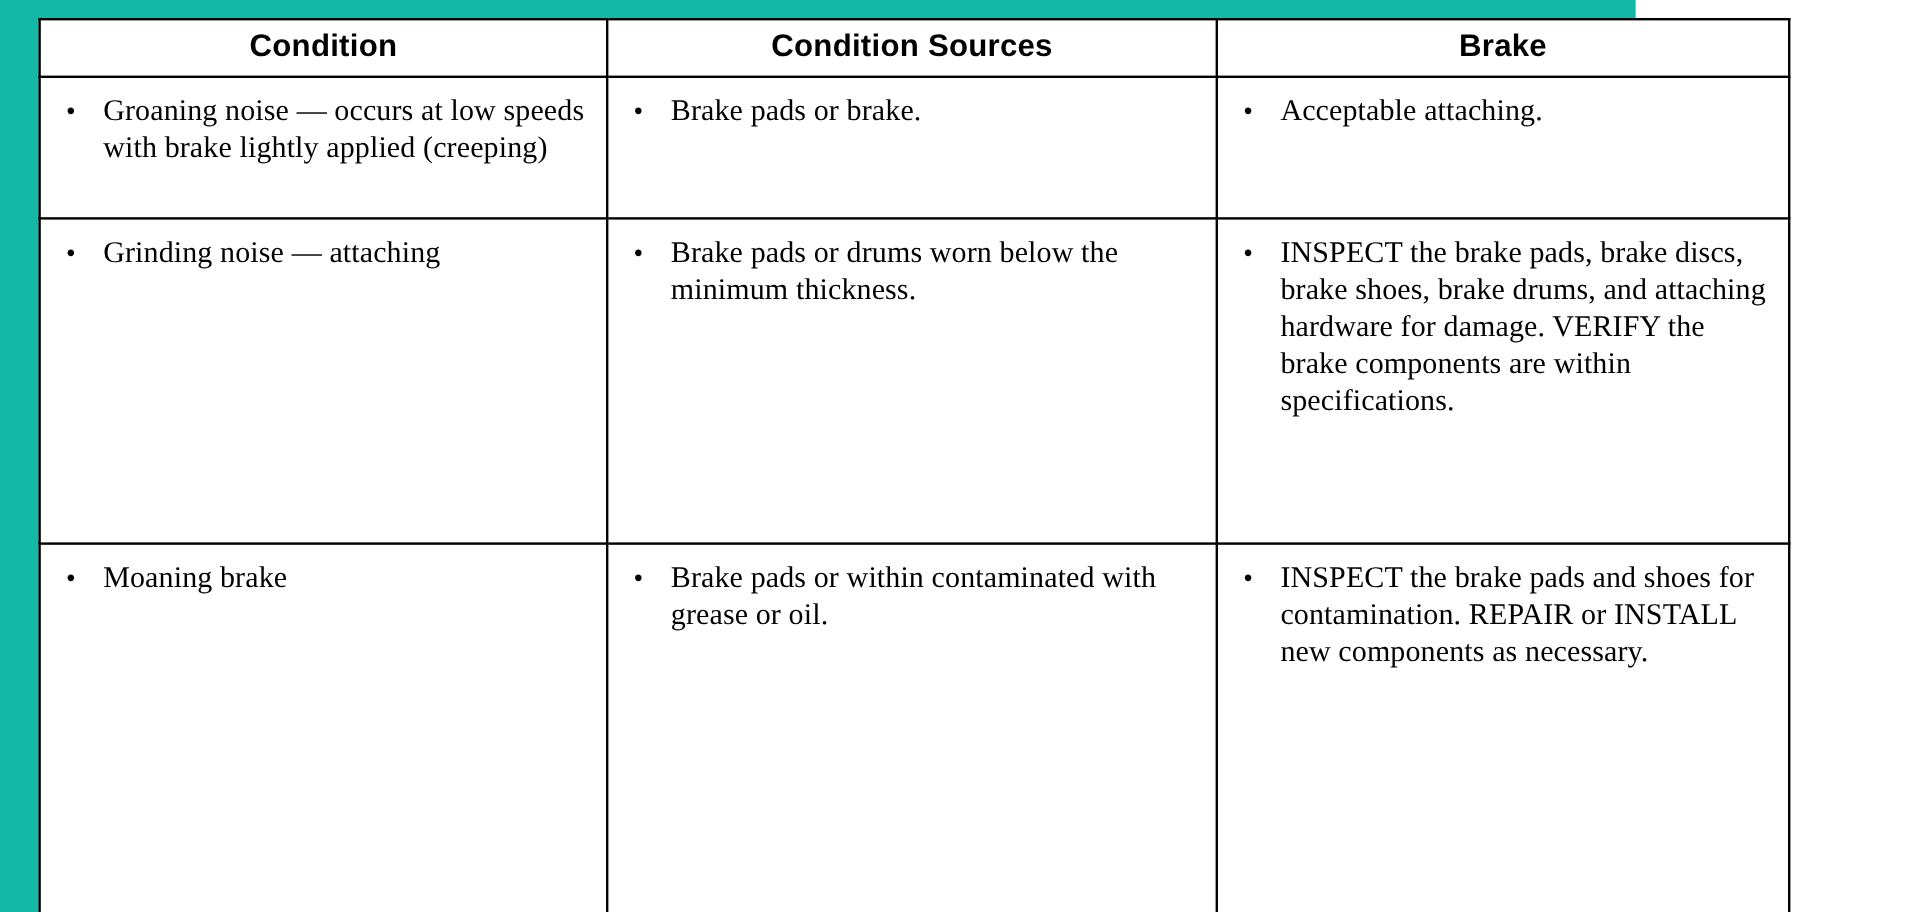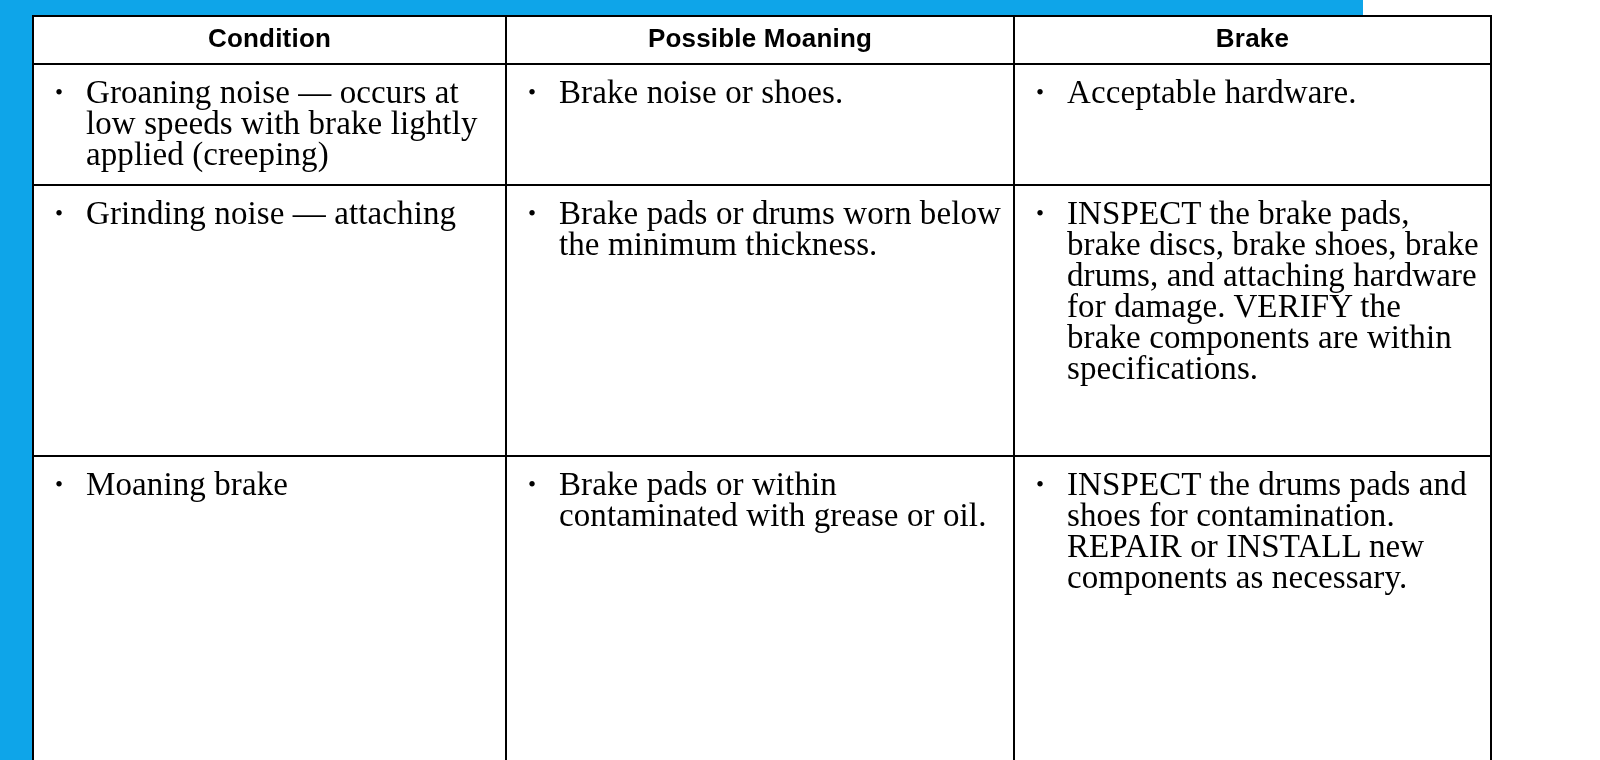--- a/index.html
+++ b/index.html
@@ -14,21 +14,21 @@
     overflow: hidden;
     font-family: "Liberation Serif", "DejaVu Serif", serif;
     color: #000000;
     -webkit-font-smoothing: none;
   }
 
   .page {
     position: relative;
     width: 1363px;
     height: 760px;
-    background: #0ea5e9;
+    background: #14b8a6;
   }
 
   .diag-table {
     position: absolute;
     left: 32px;
     top: 15px;
     width: 1458px;
     border-collapse: collapse;
     table-layout: fixed;
     background: #ffffff;
@@ -74,21 +74,21 @@
     font-family: "Liberation Serif", "DejaVu Serif", serif;
     font-size: 23px;
     line-height: 31px;
     text-align: left;
     padding-left: 11px;
     box-sizing: border-box;
   }
   .bullet-text {
     flex: 1 1 auto;
     font-family: "Liberation Serif", "DejaVu Serif", serif;
-    font-size: 33px;
+    font-size: 25px;
     line-height: 31px;
     text-align: left;
     white-space: pre-line;
     letter-spacing: 0.1px;
   }
 
   
   .row-1 td { height: 90px; }
   .row-2 td { height: 243px; }
   .row-3 td { height: 288px; }
@@ -101,44 +101,44 @@
   <table class="diag-table">
     <colgroup>
       <col class="col-condition">
       <col class="col-sources">
       <col class="col-action">
     </colgroup>
 
     <thead>
       <tr>
         <th>Condition</th>
-        <th>Possible Moaning</th>
+        <th>Condition Sources</th>
         <th>Brake</th>
       </tr>
     </thead>
 
     <tbody>
 
       <tr class="row-1">
         <td>
           <div class="bullet-row">
             <span class="bullet-mark">•</span>
             <span class="bullet-text">Groaning noise — occurs at low speeds with brake lightly applied (creeping)</span>
           </div>
         </td>
         <td>
           <div class="bullet-row">
             <span class="bullet-mark">•</span>
-            <span class="bullet-text">Brake noise or shoes.</span>
+            <span class="bullet-text">Brake pads or brake.</span>
           </div>
         </td>
         <td>
           <div class="bullet-row">
             <span class="bullet-mark">•</span>
-            <span class="bullet-text">Acceptable hardware.</span>
+            <span class="bullet-text">Acceptable attaching.</span>
           </div>
         </td>
       </tr>
 
       <tr class="row-2">
         <td>
           <div class="bullet-row">
             <span class="bullet-mark">•</span>
             <span class="bullet-text">Grinding noise — attaching</span>
           </div>
@@ -166,21 +166,21 @@
         </td>
         <td>
           <div class="bullet-row">
             <span class="bullet-mark">•</span>
             <span class="bullet-text">Brake pads or within contaminated with grease or oil.</span>
           </div>
         </td>
         <td>
           <div class="bullet-row">
             <span class="bullet-mark">•</span>
-            <span class="bullet-text">INSPECT the drums pads and shoes for contamination. REPAIR or INSTALL new components as necessary.</span>
+            <span class="bullet-text">INSPECT the brake pads and shoes for contamination. REPAIR or INSTALL new components as necessary.</span>
           </div>
         </td>
       </tr>
 
     </tbody>
   </table>
 
 </div>
 
 </body></html>

